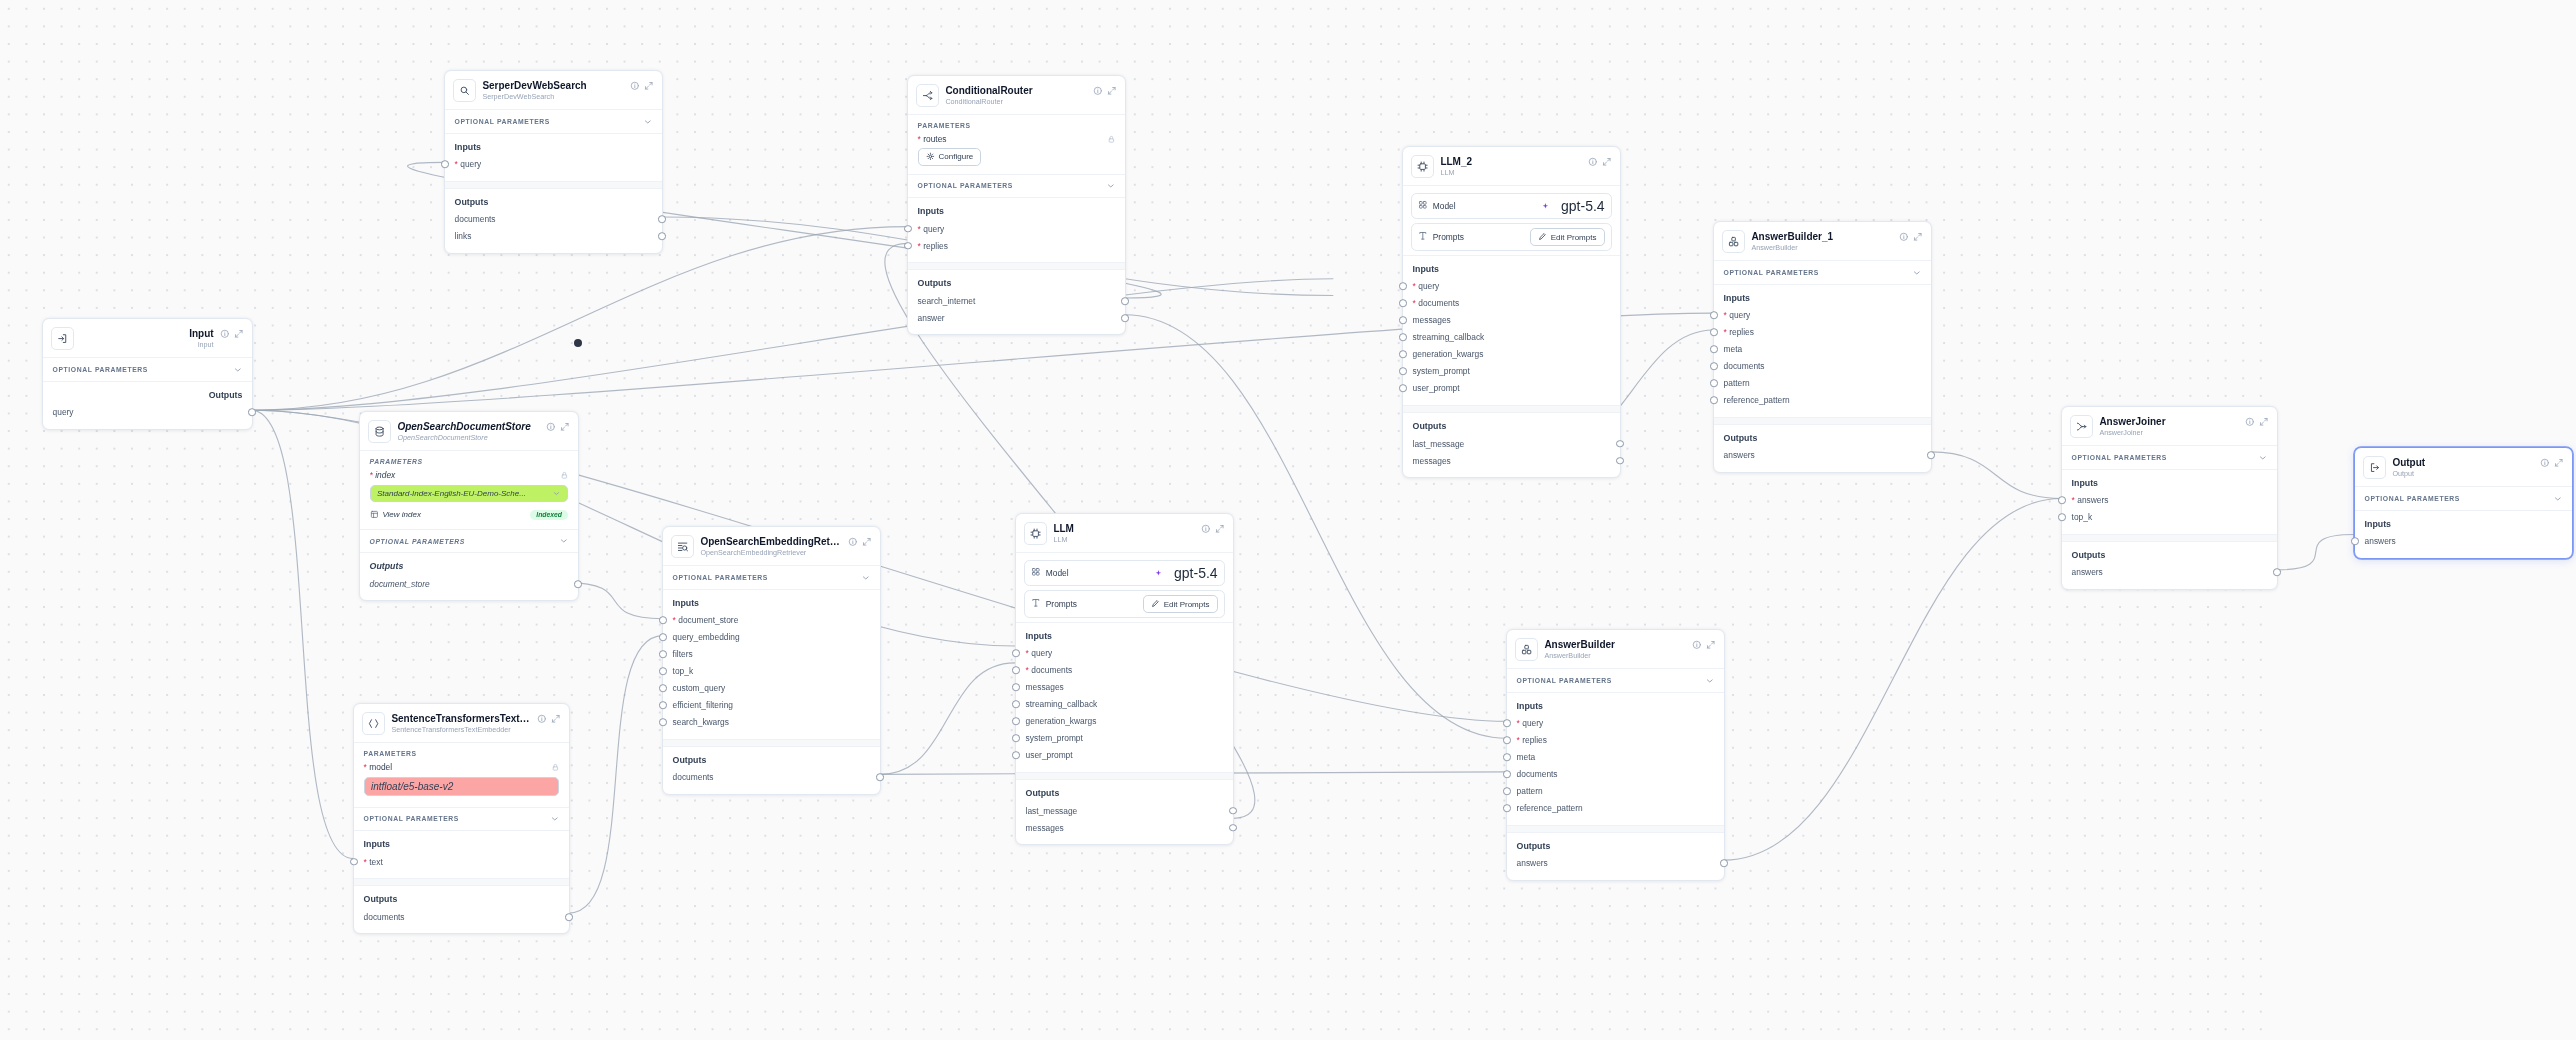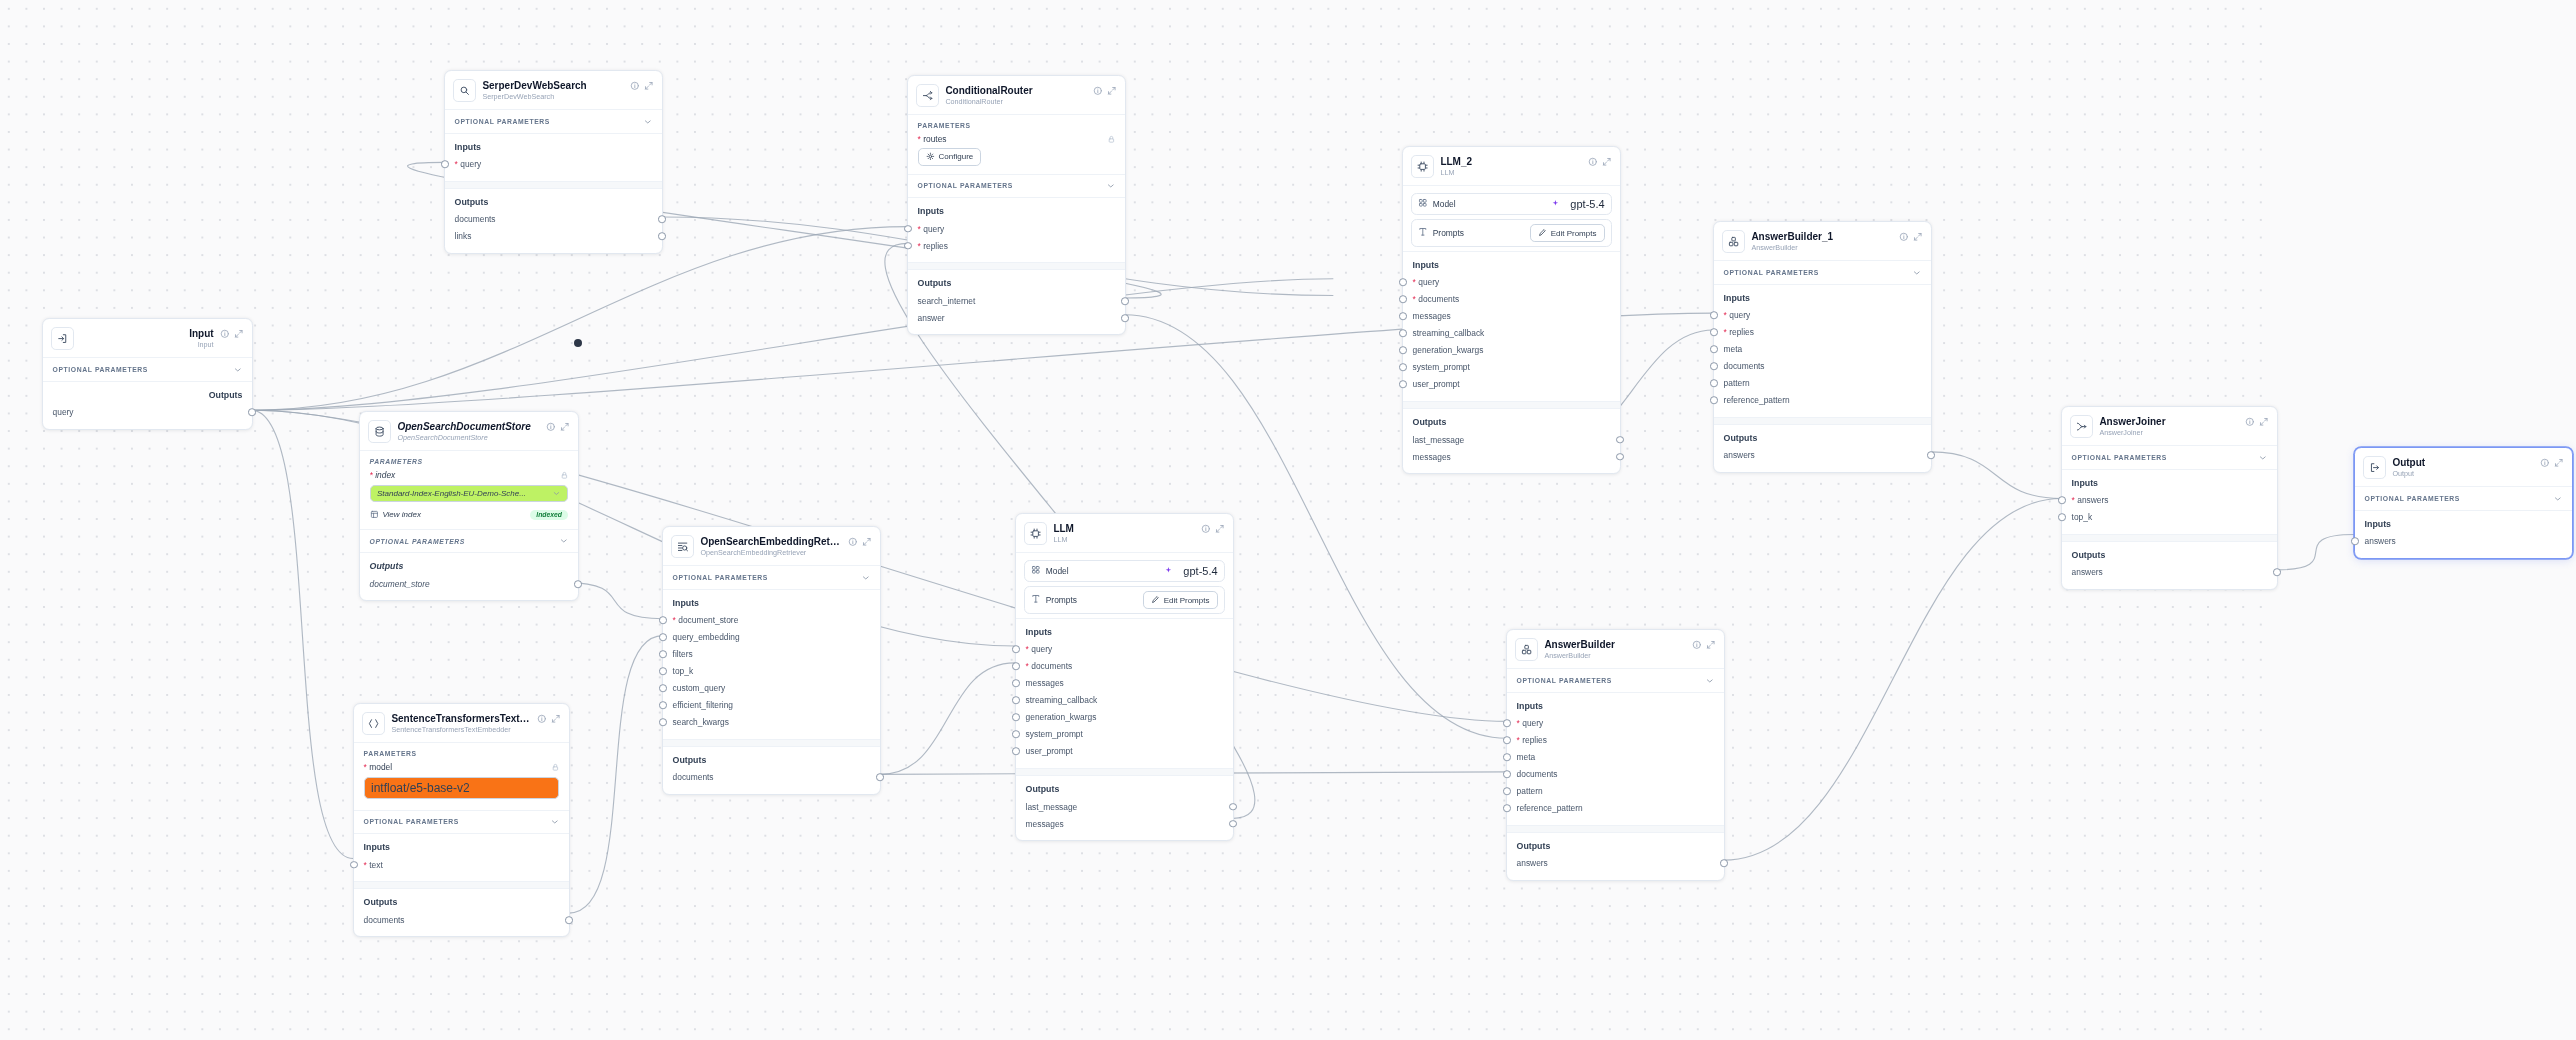--- a/index.html
+++ b/index.html
@@ -38,34 +38,34 @@
   .sec-label{font-size:6.8px;font-weight:700;letter-spacing:0.6px;color:#64748b;padding:0 9.6px;margin-bottom:4.8px;}
   .field-row{display:flex;align-items:center;justify-content:space-between;padding:0.8px 9.6px 2.4px 9.6px;font-size:8.4px;color:#334155;}
   .field-name{display:flex;align-items:center;gap:2.4px;}
   .req{color:#e11d48;}
   .lockwrap{color:#b9c4d3;display:inline-flex;}
   .lockwrap svg{width:8.8px;height:8.8px;}
   .select{margin:2.4px 9.6px 4.8px 9.6px;border:0.8px solid #cbd5e1;border-radius:4.8px;padding:3.2px 6.4px;display:flex;align-items:center;justify-content:space-between;gap:4.8px;font-size:8px;color:#334155;background:#bef264;cursor:pointer;}
   .select .chev{color:#8b97a8;display:inline-flex;}
   .select .chev svg{width:8.8px;height:8.8px;}
   .select-val{white-space:nowrap;overflow:hidden;text-overflow:ellipsis;}
-  .text-input{margin:2.4px 9.6px 4.8px 9.6px;border:0.8px solid #cbd5e1;border-radius:4.8px;padding:3.2px 6.4px;font-size:12px;color:#334155;background:#f97316;}
+  .text-input{margin:2.4px 9.6px 4.8px 9.6px;border:0.8px solid #cbd5e1;border-radius:4.8px;padding:3.2px 6.4px;font-size:10px;color:#334155;background:#fca5a5;font-style:italic;}
   .btn{display:inline-flex;align-items:center;gap:4px;border:0.8px solid #cbd5e1;border-radius:4.8px;padding:2.4px 7.2px;font-size:8px;color:#334155;background:#fff;cursor:pointer;}
   .btn svg{width:8.8px;height:8.8px;}
   .configure-wrap{padding:1.6px 9.6px 2.4px 9.6px;}
   .link-row{display:flex;align-items:center;justify-content:space-between;padding:2.4px 9.6px 3.2px 9.6px;}
   .link{display:inline-flex;align-items:center;gap:4px;font-size:8px;color:#334155;cursor:pointer;}
   .link svg{width:8.8px;height:8.8px;color:#64748b;}
   .badge{font-size:6.8px;font-weight:700;padding:1.6px 6.4px;border-radius:7.2px;}
 
   .kv-wrap{border-top:0.8px solid #eef2f7;padding:6.4px 8px 4px 8px;display:flex;flex-direction:column;gap:4.8px;}
   .kv-row{border:0.8px solid #e2e8f0;border-radius:5.6px;padding:4px 6.4px;display:flex;align-items:center;justify-content:space-between;font-size:8.4px;color:#334155;background:#fff;}
   .kv-left{display:flex;align-items:center;gap:4.8px;}
   .kv-left svg{width:9.6px;height:9.6px;color:#64748b;}
-  .kv-val{display:flex;align-items:center;gap:11px;font-size:11px;color:#1e293b;}
+  .kv-val{display:flex;align-items:center;gap:11px;font-size:14px;color:#1e293b;}
   .kv-val svg{width:8.8px;height:8.8px;color:#7c3aed;}
 
   .opt-row{display:flex;align-items:center;justify-content:space-between;padding:6.4px 9.6px;border-top:0.8px solid #eef2f7;color:#64748b;cursor:pointer;}
   .opt-label{font-size:6.8px;font-weight:700;letter-spacing:0.6px;}
   .opt-row .chev{display:inline-flex;color:#8b97a8;}
   .opt-row .chev svg{width:9.6px;height:9.6px;}
 
   .ports{padding:6.4px 0 8px 0;border-top:0.8px solid #eef2f7;position:relative;}
   .ports.no-top{border-top:none;}
   .ports-label{font-size:8.8px;font-weight:700;color:#334155;padding:1.6px 9.6px 4px 9.6px;}

